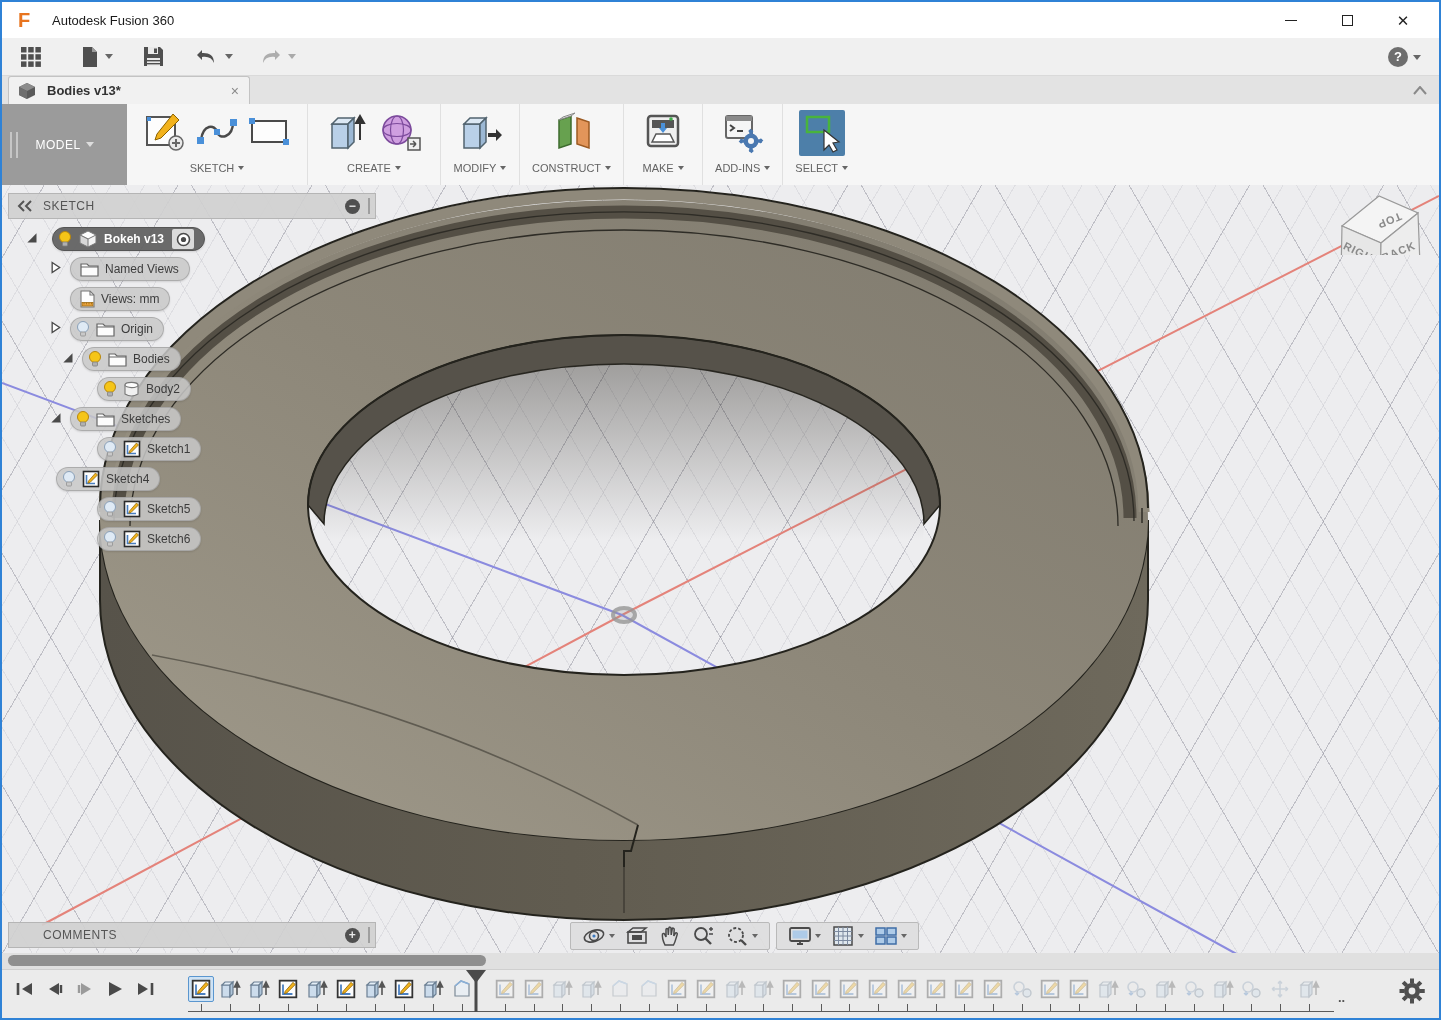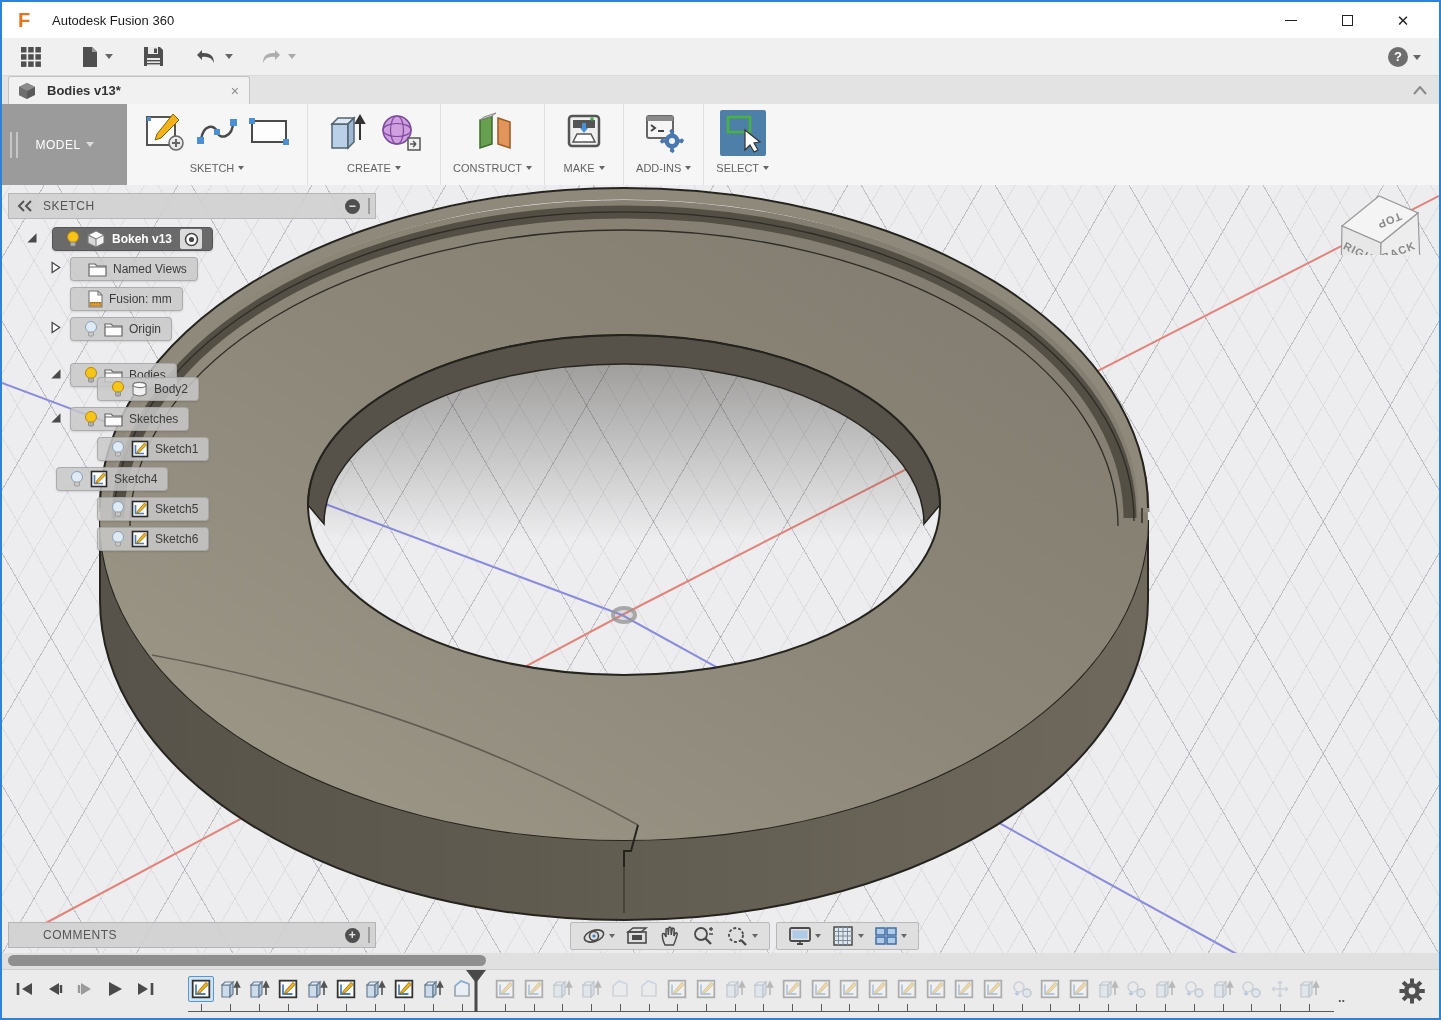--- a/index.html
+++ b/index.html
@@ -76,21 +76,21 @@
      position:absolute; height:26px; background:rgba(208,208,208,0.92); border:1px solid #b5b5b5;
      display:flex; align-items:center; font-size:12px; color:#555; letter-spacing:.5px; }
   .browser-hdr { left:6px; top:8px; width:368px; }
   .comments-bar { left:6px; top:737px; width:368px; }
   .hdr-spacer { flex:1; }
   .hdr-grip { width:3px; height:16px; border-left:2px solid #9f9f9f; margin:0 4px 0 8px; }
   .circle-ic { width:15px; height:15px; border-radius:50%; background:#4f4f4f; color:#e8e8e8;
                font-size:12px; line-height:14px; text-align:center; font-weight:bold; }
   .brow { position:absolute; height:24px; display:flex; align-items:center; }
   .brow .pill { display:flex; align-items:center; height:24px; background:rgba(200,200,200,0.85);
-                border:1px solid rgba(150,150,150,.6); padding:0 10px 0 12px; border-radius:4px;
+                border:1px solid rgba(150,150,150,.6); padding:0 10px 0 4px; border-radius:12px;
                 box-shadow:0 1px 2px rgba(0,0,0,.12); }
   .brow.sel .pill { background:rgba(98,98,98,0.94); border-color:#555; }
   .brow .lbl { font-size:12px; color:#3c3c3c; margin-left:6px; white-space:nowrap; }
   .brow.sel .lbl { color:#fff; font-weight:bold; }
   .brow .exp { position:absolute; width:18px; height:18px; }
   .brow svg { display:block; }
   .radio-box { margin-left:8px; background:rgba(225,225,225,.95); border-radius:2px; width:22px; height:20px;
                display:flex; align-items:center; justify-content:center; }
 
   
@@ -258,20 +258,34 @@
           <rect x="30" y="28" width="12" height="12" fill="#f0f0f0" stroke="#555" stroke-width="1.5"></rect>
           <path d="M32 34 L38 34 M38 34 L35 31 M38 34 L35 37" stroke="#555" stroke-width="1.5" fill="none"></path>
         </svg>
       </div>
       <div class="glabel">
           <span>CREATE</span>
           <span class="caret"></span>
         </div>
     </div>
 
+    <div class="rgroup">
+      <div class="icons">
+        <svg class="ric" width="46" height="44" viewBox="0 0 46 44">
+          <path d="M7 14 L23 14 L23 38 L7 38 Z" fill="#b9d0e8" stroke="#51636f" stroke-width="1.5"></path>
+          <path d="M7 14 L13 8 L29 8 L23 14 Z" fill="#dce8f4" stroke="#51636f" stroke-width="1.5"></path>
+          <path d="M23 14 L29 8 L29 32 L23 38 Z" fill="#9cb8d4" stroke="#51636f" stroke-width="1.5"></path>
+          <path d="M31 23 L39 23 L39 19 L45 25 L39 31 L39 27 L31 27 Z" fill="#333"></path>
+        </svg>
+      </div>
+      <div class="glabel">
+          <span>MODIFY</span>
+          <span class="caret"></span>
+        </div>
+    </div>
 
 
     <div class="rgroup">
       <div class="icons">
         <svg class="ric" width="46" height="44" viewBox="0 0 46 44">
           <path d="M10 10 L22 6 L22 34 L10 38 Z" fill="#67a14f" stroke="#3e6b2e" stroke-width="1.5"></path>
           <path d="M10 10 L14 7 L26 3 L22 6 Z" fill="#e6e6e6" stroke="#888" stroke-width="1"></path>
           <path d="M28 8 L40 12 L40 38 L28 34 Z" fill="#e2955a" stroke="#9c5a22" stroke-width="1.5"></path>
         </svg>
       </div>
@@ -459,21 +473,21 @@
         <div class="brow" style="top: 102px; left: 0px;">
           <span class="pill" style="margin-left:68px">
             <span style="margin-left:5px">
               <svg width="15" height="18" viewBox="0 0 15 18">
                 <path d="M1 1 L10 1 L14 5 L14 17 L1 17 Z" fill="#fdfdfd" stroke="#777" stroke-width="1.1"></path>
                 <path d="M10 1 L10 5 L14 5" fill="none" stroke="#777" stroke-width="1.1"></path>
                 <rect x="2" y="12.5" width="11" height="3.5" fill="#e8a33d" stroke="#9c6a14" stroke-width="0.8"></rect>
                 <path d="M4 12.5 V14.3 M6.5 12.5 V14.3 M9 12.5 V14.3 M11.5 12.5 V14.3" stroke="#9c6a14" stroke-width="0.8"></path>
               </svg>
             </span>
-            <span class="lbl">Fusion: mm</span>
+            <span class="lbl">Views: mm</span>
           </span>
         </div>
         <div class="brow" style="top: 132px; left: 0px;">
           <span class="exp" style="left:46px;top:3px">
             <svg width="15" height="15" viewBox="0 0 18 18">
               <polygon points="5,3 14,9 5,15" fill="#fdfdfd" stroke="#4a4a4a" stroke-width="1.6"></polygon>
             </svg>
           </span>
           <span class="pill" style="margin-left:68px">
             <svg width="16" height="18" viewBox="0 0 16 18">
@@ -482,21 +496,21 @@
             </svg>
             <span style="margin-left:5px">
               <svg width="19" height="16" viewBox="0 0 19 16">
                 <path d="M1 3 L7 3 L9 5 L18 5 L18 15 L1 15 Z" fill="#fcfcfc" stroke="#666" stroke-width="1.2"></path>
                 <path d="M1 6 L18 6" stroke="#666" stroke-width="1"></path>
               </svg>
             </span>
             <span class="lbl">Origin</span>
           </span>
         </div>
-        <div class="brow" style="top: 162px; left: 0px; margin-top: 16px;">
+        <div class="brow" style="top: 162px; left: 12px;">
           <span class="exp" style="left:46px;top:3px">
             <svg width="15" height="15" viewBox="0 0 18 18">
               <polygon points="4,15 15,15 15,4" fill="#4a4a4a"></polygon>
             </svg>
           </span>
           <span class="pill" style="margin-left:68px">
             <svg width="16" height="18" viewBox="0 0 16 18">
               <circle cx="8" cy="7" r="5.5" fill="#f5c518" stroke="#b8860b" stroke-width="1"></circle>
               <rect x="5.5" y="12" width="5" height="4" rx="1" fill="#b0b0b0" stroke="#808080" stroke-width="0.8"></rect>
             </svg>

